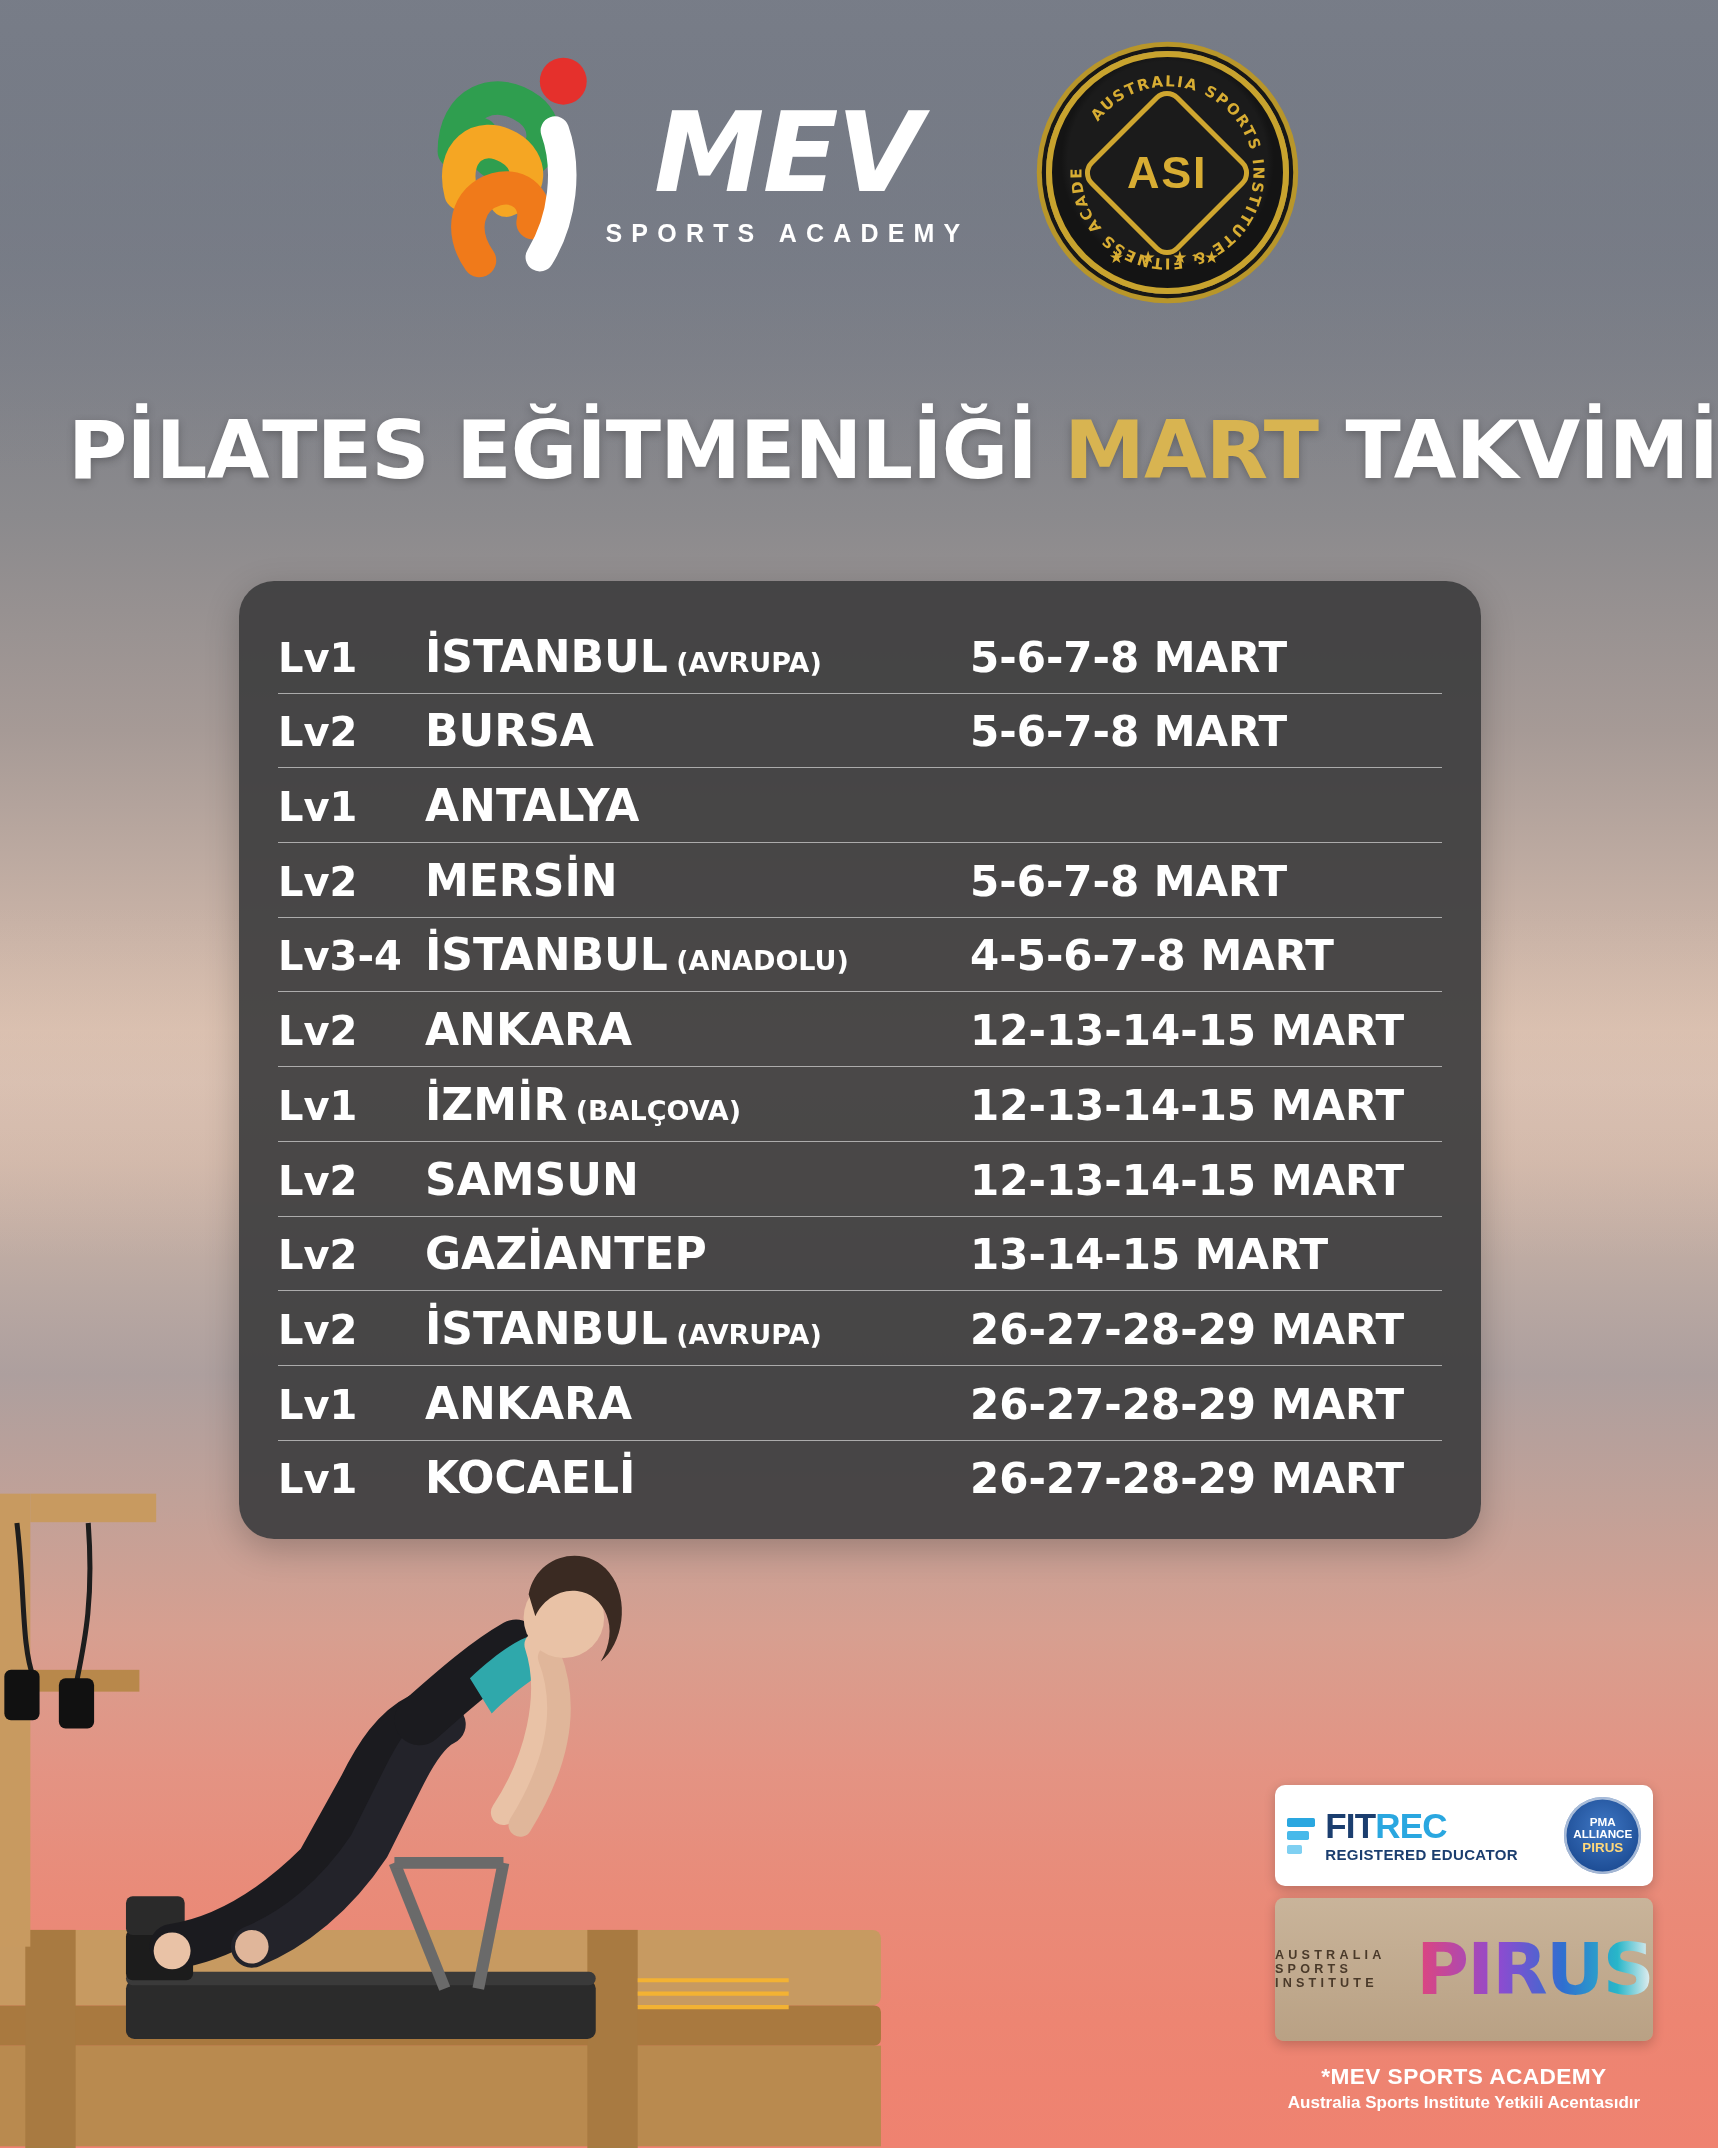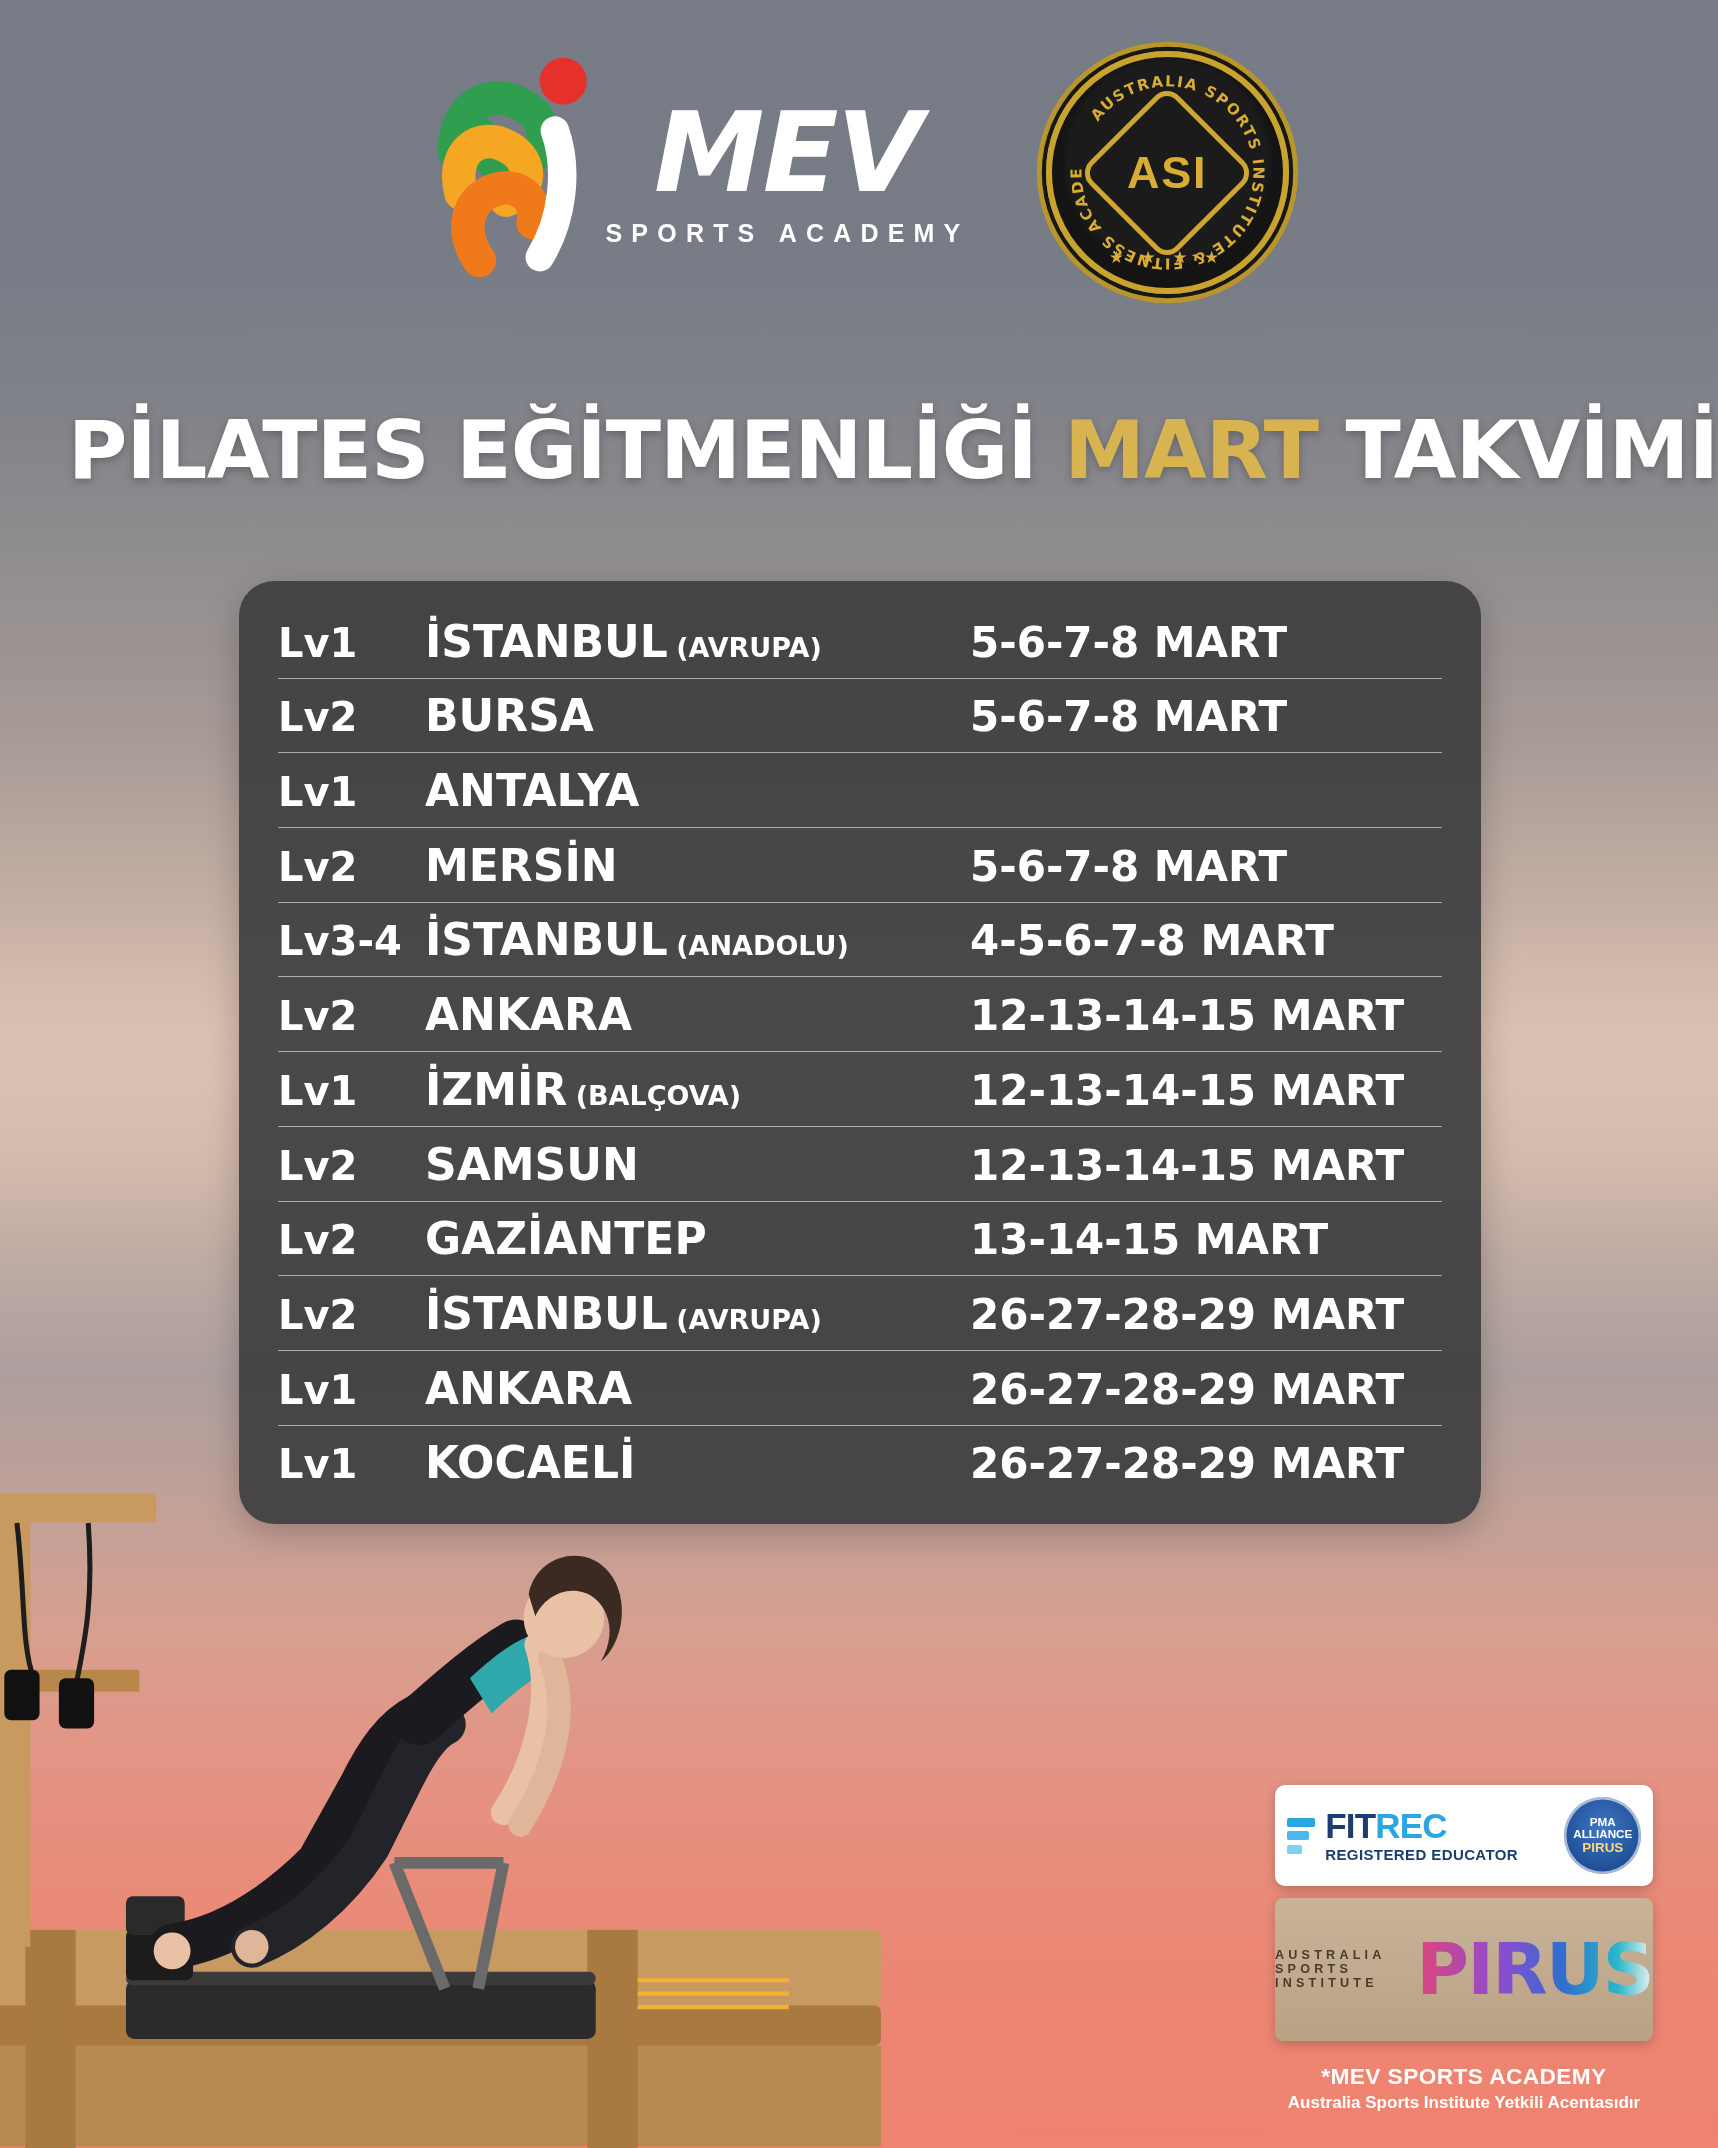--- a/index.html
+++ b/index.html
@@ -108,21 +108,21 @@
     text-shadow:0 2.5px 8.4px rgba(0,0,0,.25);
     white-space:nowrap;
   }
   .title .accent { color:#d8b451; }
 
   
   .card {
     position:absolute;
     left:239px; top:581px;
     width:1242px;
-    padding:23px 39px 25px 39px;
+    padding:38px 39px 25px 39px;
     background:rgba(62,62,64,.93);
     border-radius:35px;
     box-shadow:0 10px 34px rgba(0,0,0,.22);
   }
   .row {
     display:flex; align-items:baseline;
     padding:11.7px 0 11px 0;
     border-bottom:1.7px solid rgba(255,255,255,.55);
   }
   .row:last-child { border-bottom:none; }

